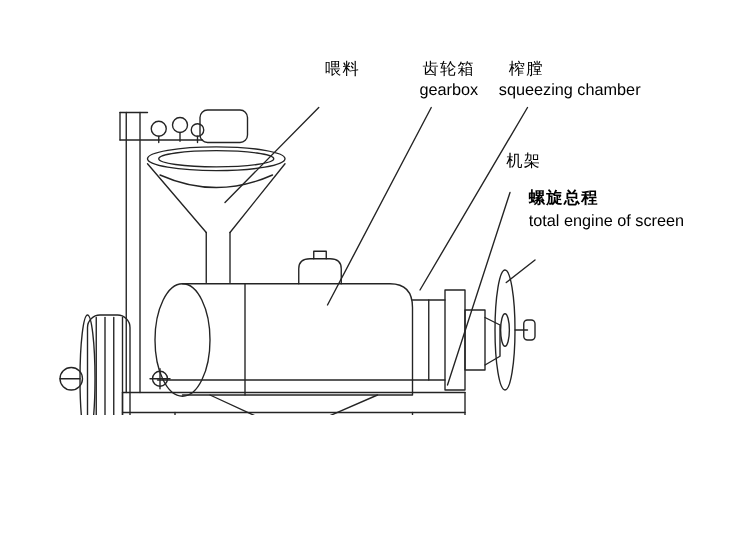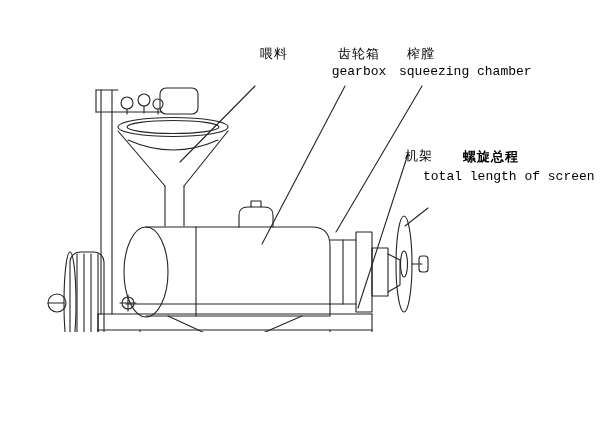--- a/index.html
+++ b/index.html
@@ -1,25 +1,25 @@
 <!DOCTYPE html>
 <html><head>
 <meta charset="utf-8">
 <style>
   html,body{margin:0;padding:0;background:#fff;}
   .stage{
     position:relative;width:600px;height:332px;background:#ffffff;
-    overflow:hidden;font-family:Liberation Mono, monospace;
+    overflow:hidden;font-family:Liberation Sans, sans-serif;
   }
   .art{position:absolute;left:0;top:0;}
   .ln{stroke:#242424;fill:none;stroke-width:1.1;stroke-linecap:round;stroke-linejoin:round;}
   .label{position:absolute;color:#000;font-size:13px;line-height:17px;white-space:nowrap;}
   .label .zh{letter-spacing:1px;}
   .center{text-align:center;}
-  .bold{font-weight:bold;margin-left:40px;}
+  .bold{font-weight:bold;}
   .indent{padding-left:8px;}
   .screw div{line-height:18.5px;}
 </style>
 </head>
 <body>
 
 <div class="stage">
 
   <svg class="art" width="600" height="432" viewBox="0 0 600 432">
 
@@ -121,22 +121,22 @@
   <div class="label" style="left:399px; top:46px;">
     <div class="zh indent">榨膛</div>
     <div class="en">squeezing chamber</div>
   </div>
 
   <div class="label center" style="left:326px; top:46px; width:66px;">
     <div class="zh">齿轮箱</div>
     <div class="en">gearbox</div>
   </div>
 
-  <div class="label" style="left:397px; top:120px;margin-top:28px;">
+  <div class="label" style="left:397px; top:120px;">
     <div class="zh indent">机架</div>
   </div>
 
   <div class="label screw" style="left:423px; top:149px;">
     <div class="zh bold">螺旋总程</div>
-    <div class="en">total length of screen</div>
+    <div class="en">total engine of screen</div>
   </div>
 
 </div>
 
 </body></html>

